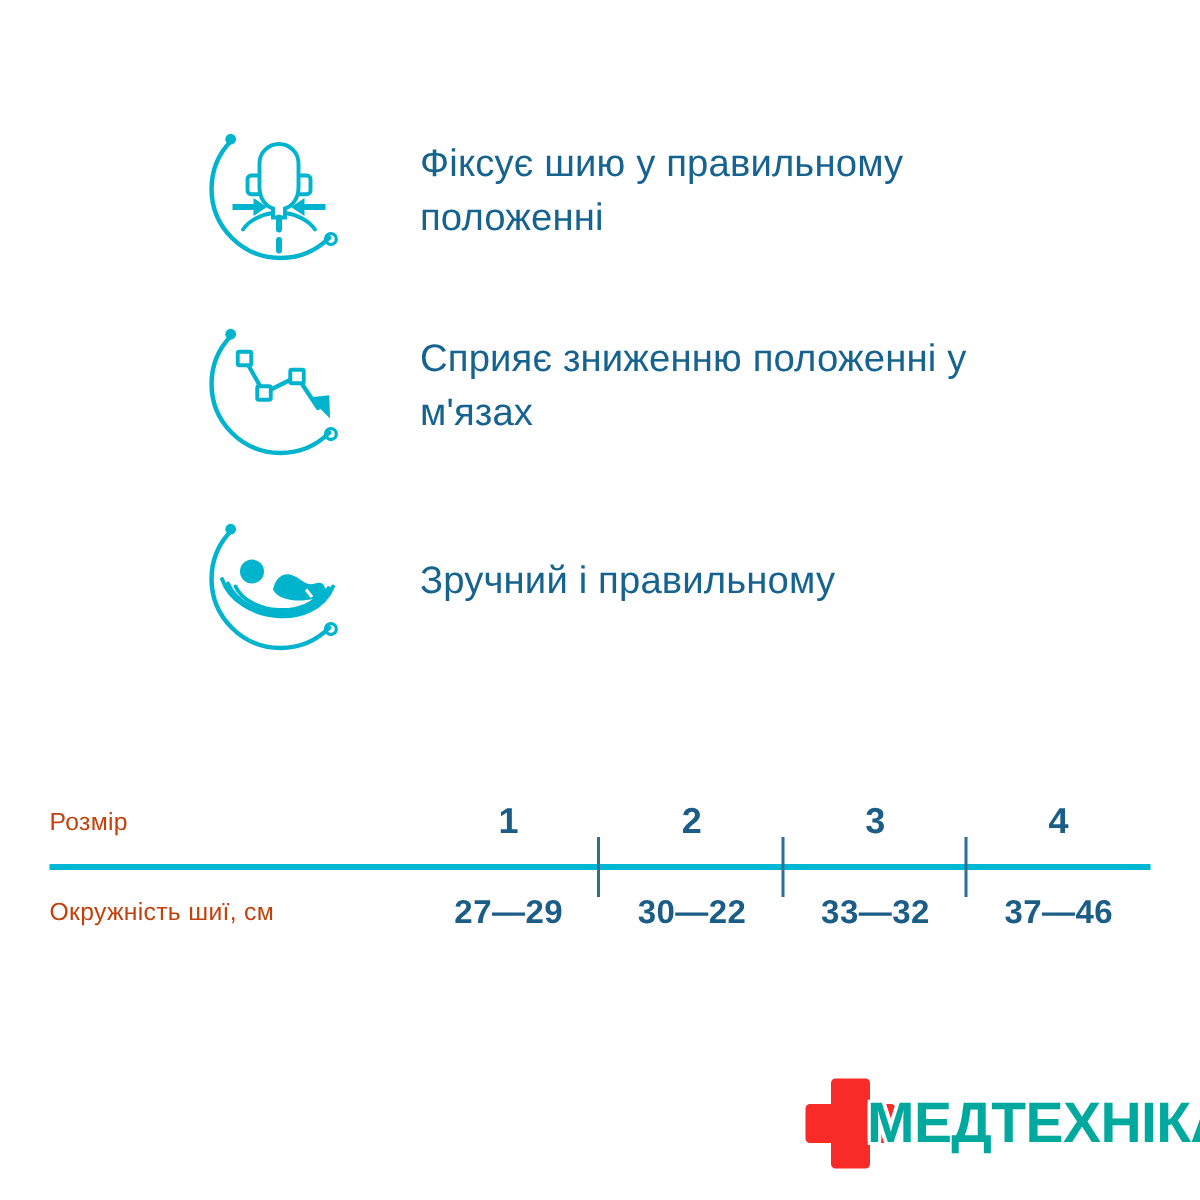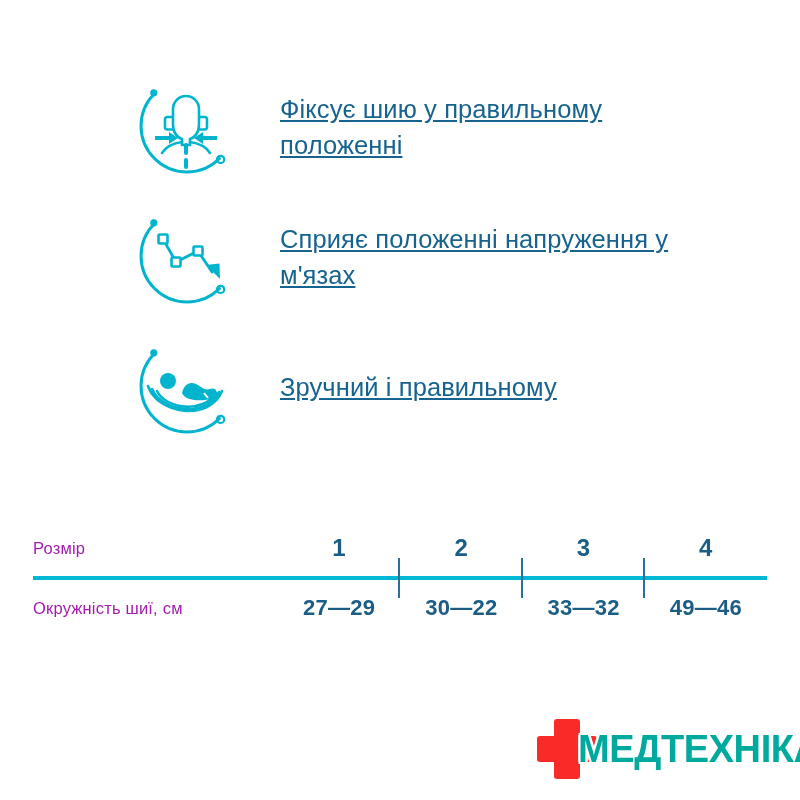--- a/index.html
+++ b/index.html
@@ -35,21 +35,20 @@
     display: block;
   }
   .feature-text {
     margin-left: 36px;
     font-size: 25.5px;
     line-height: 1.42;
     color: #17638f;
     font-weight: 400;
     letter-spacing: 0.1px;
     max-width: 420px;
-    text-decoration: underline;
   }
 
   
   .size-table {
     position: absolute;
     left: 33px;
     top: 520px;
     width: 734px;
   }
   .st-row {
@@ -57,21 +56,21 @@
     align-items: center;
     position: relative;
   }
   .st-head-row { height: 56px; }
   .st-body-row { height: 56px; }
 
   .st-label {
     width: 245px;
     flex: 0 0 245px;
     font-size: 16.5px;
-    color: #a21caf;
+    color: #c2410c;
     font-weight: 400;
     letter-spacing: 0.2px;
   }
   .st-cells {
     display: flex;
     flex: 1 1 auto;
   }
   .st-cell {
     flex: 1 1 0;
     text-align: center;
@@ -193,21 +192,21 @@
         <path d="M 35 40 L 48 63 L 70 52 L 84 73"></path>
       </g>
       <g fill="#ffffff" stroke="#00b4ce" stroke-width="2.6">
         <rect x="30.5" y="35.5" width="9" height="9" rx="1"></rect>
         <rect x="43.5" y="58.5" width="9" height="9" rx="1"></rect>
         <rect x="65.5" y="47.5" width="9" height="9" rx="1"></rect>
       </g>
 
       <path d="M 78 66 L 92 80 L 91.5 64.5 Z" fill="#00b4ce" stroke="none"></path>
     </svg>
-    <div class="feature-text">Сприяє положенні напруження у м'язах</div>
+    <div class="feature-text">Сприяє зниженню положенні у м'язах</div>
   </div>
 
   <div class="feature-row">
     <svg class="feature-icon" viewBox="0 0 116 116">
       <g fill="none" stroke="#00b4ce" stroke-width="3" stroke-linecap="round">
         <path d="M 26.5 24.5 A 44 44 0 1 0 91.5 89.5"></path>
         <circle cx="25.8" cy="23.8" r="3.6" fill="#00b4ce" stroke="none"></circle>
         <circle cx="92.6" cy="90.4" r="3.6" fill="none" stroke="#00b4ce" stroke-width="2.2"></circle>
       </g>
 
@@ -246,21 +245,21 @@
       <div class="tick-seg"></div>
     </div>
   </div>
 
   <div class="st-row st-body-row">
     <div class="st-label">Окружність шиї, см</div>
     <div class="st-cells">
       <div class="st-cell">27—29</div>
       <div class="st-cell">30—22</div>
       <div class="st-cell">33—32</div>
-      <div class="st-cell">49—46</div>
+      <div class="st-cell">37—46</div>
     </div>
   </div>
 </div>
 
 <div class="logo">
   <svg class="logo-cross" viewBox="0 0 66 66">
     <path d="M 23 3 H 43 A 3 3 0 0 1 46 6 V 20 H 60 A 3 3 0 0 1 63 23 V 43 A 3 3 0 0 1 60 46 H 46 V 60 A 3 3 0 0 1 43 63 H 23 A 3 3 0 0 1 20 60 V 46 H 6 A 3 3 0 0 1 3 43 V 23 A 3 3 0 0 1 6 20 H 20 V 6 A 3 3 0 0 1 23 3 Z" fill="#f92b28"></path>
   </svg>
   <div class="logo-word"><span class="first-letter">М</span><span>ЕДТЕХНІКА</span></div>
 </div>

